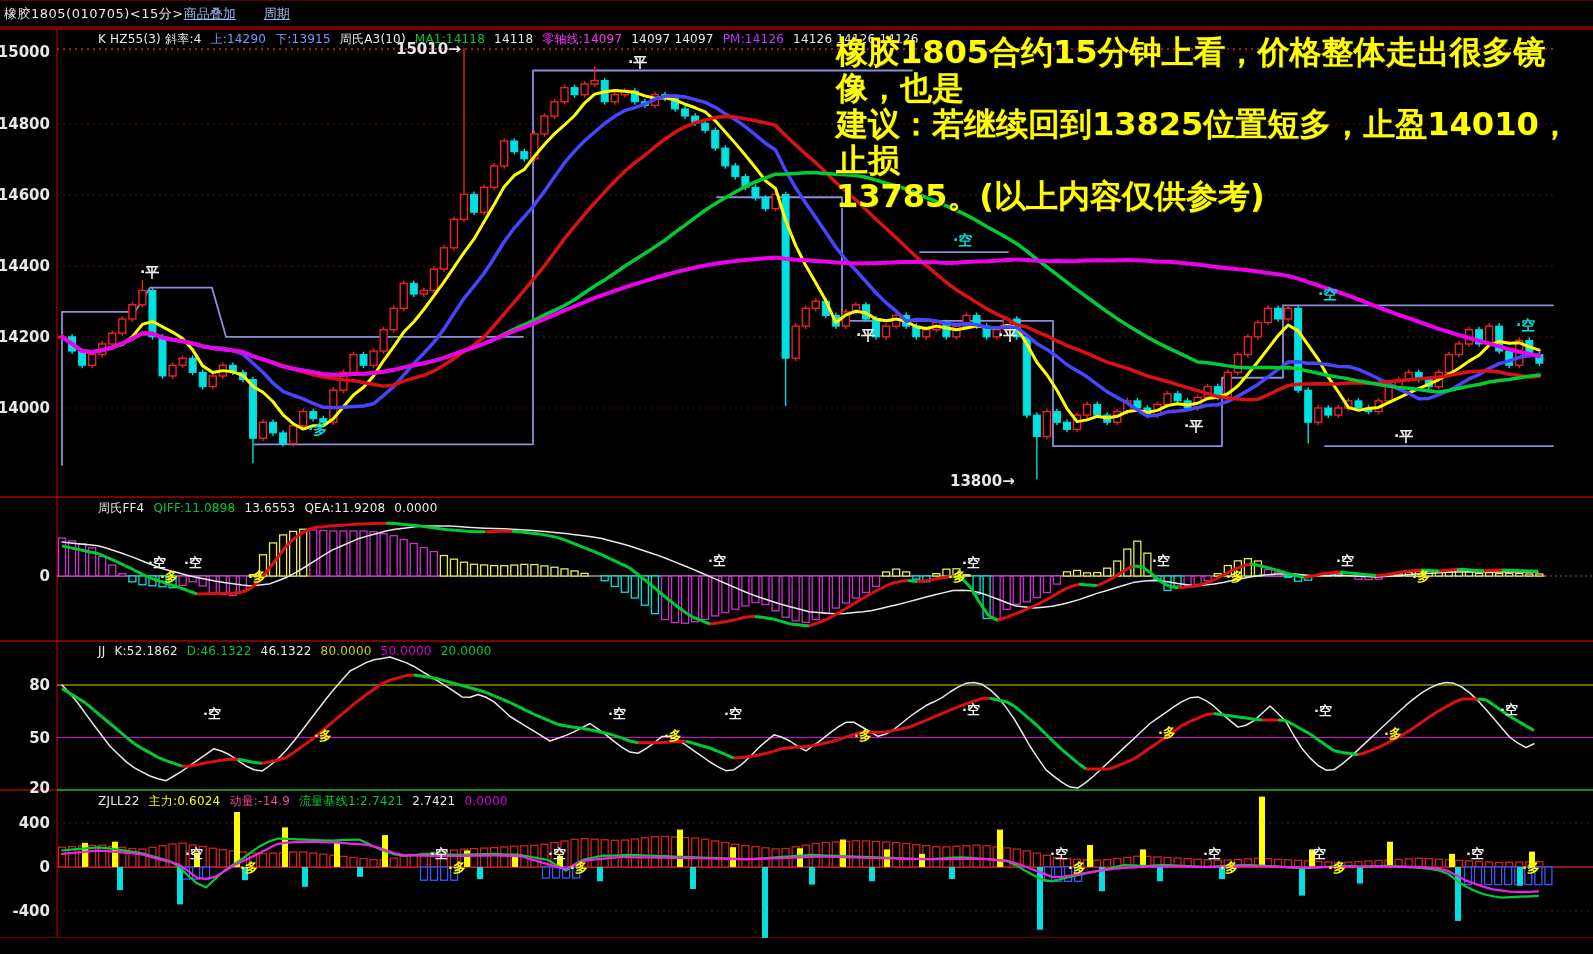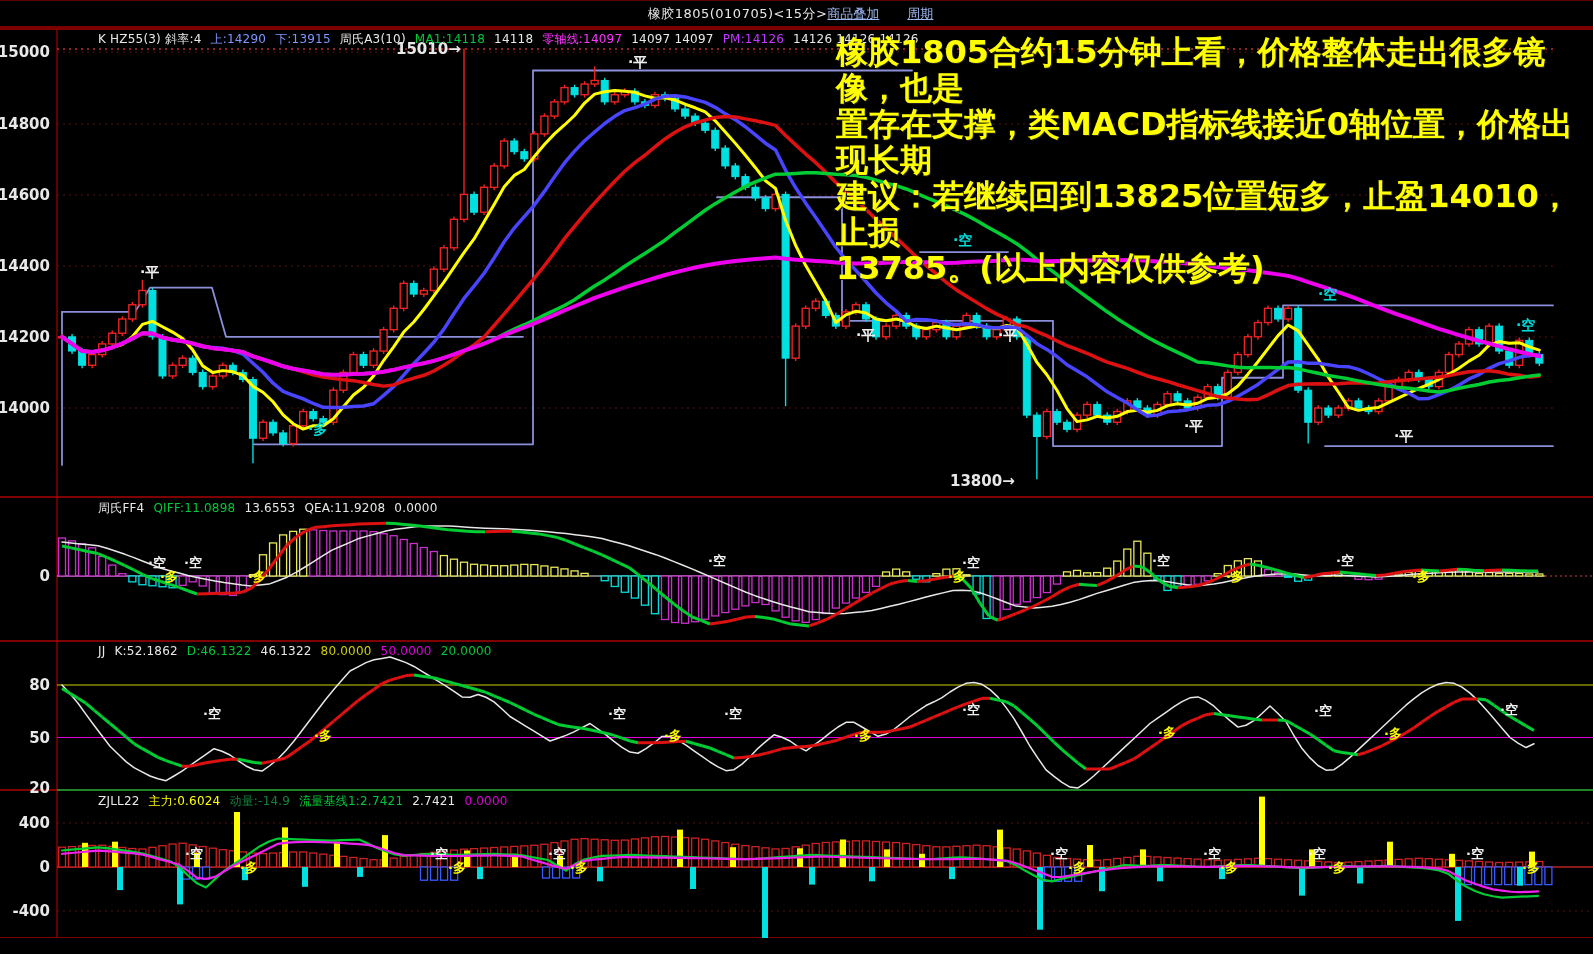--- a/index.html
+++ b/index.html
@@ -1,20 +1,20 @@
 <!DOCTYPE html>
 <html><head>
 <meta charset="utf-8">
 <style>
   html,body{margin:0;padding:0;background:#000;}
   .screen{position:relative;width:1593px;height:954px;background:#000;overflow:hidden;
           font-family:"DejaVu Sans","Liberation Sans",sans-serif;}
   .titlebar{position:absolute;left:0;top:0;width:1593px;height:28px;background:#000;
             border-top:1px solid #5a0000;border-bottom:2px solid #7a0000;
-            display:flex;align-items:center;justify-content:center;box-sizing:border-box;}
+            display:flex;align-items:center;justify-content:flex-start;box-sizing:border-box;}
   .wtitle{color:#e8e8e8;font-size:13px;padding-left:4px;letter-spacing:0.5px;}
   .menu{display:flex;gap:28px;padding-right:16px;font-family:Liberation Mono, monospace;}
   .mlink{color:#9db7f0;font-size:13px;text-decoration:underline;cursor:pointer;}
   .hdr{position:absolute;font-size:12px;white-space:nowrap;z-index:5;letter-spacing:0.2px;margin-left:34px;}
   .hdr span{margin-right:9px;}
   .anno{position:absolute;left:836px;top:34px;width:756px;z-index:8;
         color:#ffff00;font-size:32px;font-weight:bold;line-height:36px;
         text-shadow:1px 1px 0 #222;}
   svg{position:absolute;left:0;top:0;z-index:1;}
   .taskbar{position:absolute;left:0;top:938px;width:1593px;height:16px;background:#000;z-index:4;}
@@ -1134,23 +1134,22 @@
       <text x="1328" y="872" fill="#ffff00" font-size="13" font-weight="bold" text-anchor="start" font-family="DejaVu Sans, sans-serif">·多</text>
       <text x="1466" y="858" fill="#eeeeee" font-size="13" font-weight="bold" text-anchor="start" font-family="DejaVu Sans, sans-serif">·空</text>
       <text x="1522" y="872" fill="#ffff00" font-size="13" font-weight="bold" text-anchor="start" font-family="DejaVu Sans, sans-serif">·多</text>
       <rect x="850" y="945" width="16" height="8" fill="#e8e8e8" stroke="none" stroke-width="1"></rect>
       <rect x="768" y="950" width="46" height="2" fill="#555555" stroke="none" stroke-width="1"></rect>
     </svg>
 
   <div class="hdr" style="left:64px;top:31px" id="hdr0"><span style="color: rgb(232, 232, 232);">K  HZ55(3) 斜率:4</span><span style="color: rgb(126, 150, 255);">上:14290</span><span style="color: rgb(126, 150, 255);">下:13915</span><span style="color: rgb(232, 232, 232);">周氏A3(10)</span><span style="color: rgb(0, 200, 56);">MA1:14118</span><span style="color: rgb(232, 232, 232);">14118</span><span style="color: rgb(255, 53, 255);">零轴线:14097</span><span style="color: rgb(232, 232, 232);">14097 14097</span><span style="color: rgb(195, 56, 255);">PM:14126</span><span style="color: rgb(232, 232, 232);">14126 14126 14126</span></div>
   <div class="hdr" style="left:64px;top:500px" id="hdr1"><span style="color: rgb(232, 232, 232);">周氏FF4</span><span style="color: rgb(0, 200, 56); text-align: right;">QIFF:11.0898</span><span style="color: rgb(232, 232, 232);">13.6553</span><span style="color: rgb(232, 232, 232);">QEA:11.9208</span><span style="color: rgb(232, 232, 232);">0.0000</span></div>
   <div class="hdr" style="left:64px;top:644px" id="hdr2"><span style="color: rgb(232, 232, 232);">JJ</span><span style="color: rgb(232, 232, 232);">K:52.1862</span><span style="color: rgb(0, 200, 56);">D:46.1322</span><span style="color: rgb(232, 232, 232);">46.1322</span><span style="color: rgb(207, 207, 0);">80.0000</span><span style="color: rgb(221, 0, 221);">50.0000</span><span style="color: rgb(0, 200, 56);">20.0000</span></div>
-  <div class="hdr" style="left:64px;top:793px" id="hdr3"><span style="color: rgb(232, 232, 232);">ZJLL22</span><span style="color: rgb(255, 255, 0);">主力:0.6024</span><span style="color: #15803d;">动量:-14.9</span><span style="color: rgb(0, 200, 56);">流量基线1:2.7421</span><span style="color: rgb(232, 232, 232);">2.7421</span><span style="color: rgb(221, 0, 221);">0.0000</span></div>
+  <div class="hdr" style="left:64px;top:793px" id="hdr3"><span style="color: rgb(232, 232, 232);">ZJLL22</span><span style="color: rgb(255, 255, 0);">主力:0.6024</span><span style="color: #ec4899;">动量:-14.9</span><span style="color: rgb(0, 200, 56);">流量基线1:2.7421</span><span style="color: rgb(232, 232, 232);">2.7421</span><span style="color: rgb(221, 0, 221);">0.0000</span></div>
 
   <div class="anno">
     <div>橡胶1805合约15分钟上看，价格整体走出很多镜像，也是</div>
-    <div>置存在支撑，类MACD指标线接近0轴位置，价格出现长期</div>
     <div>建议：若继续回到13825位置短多，止盈14010，止损</div>
     <div>13785。(以上内容仅供参考)</div>
   </div>
 
   <div class="taskbar"></div>
 </div>
 
 </body></html>

